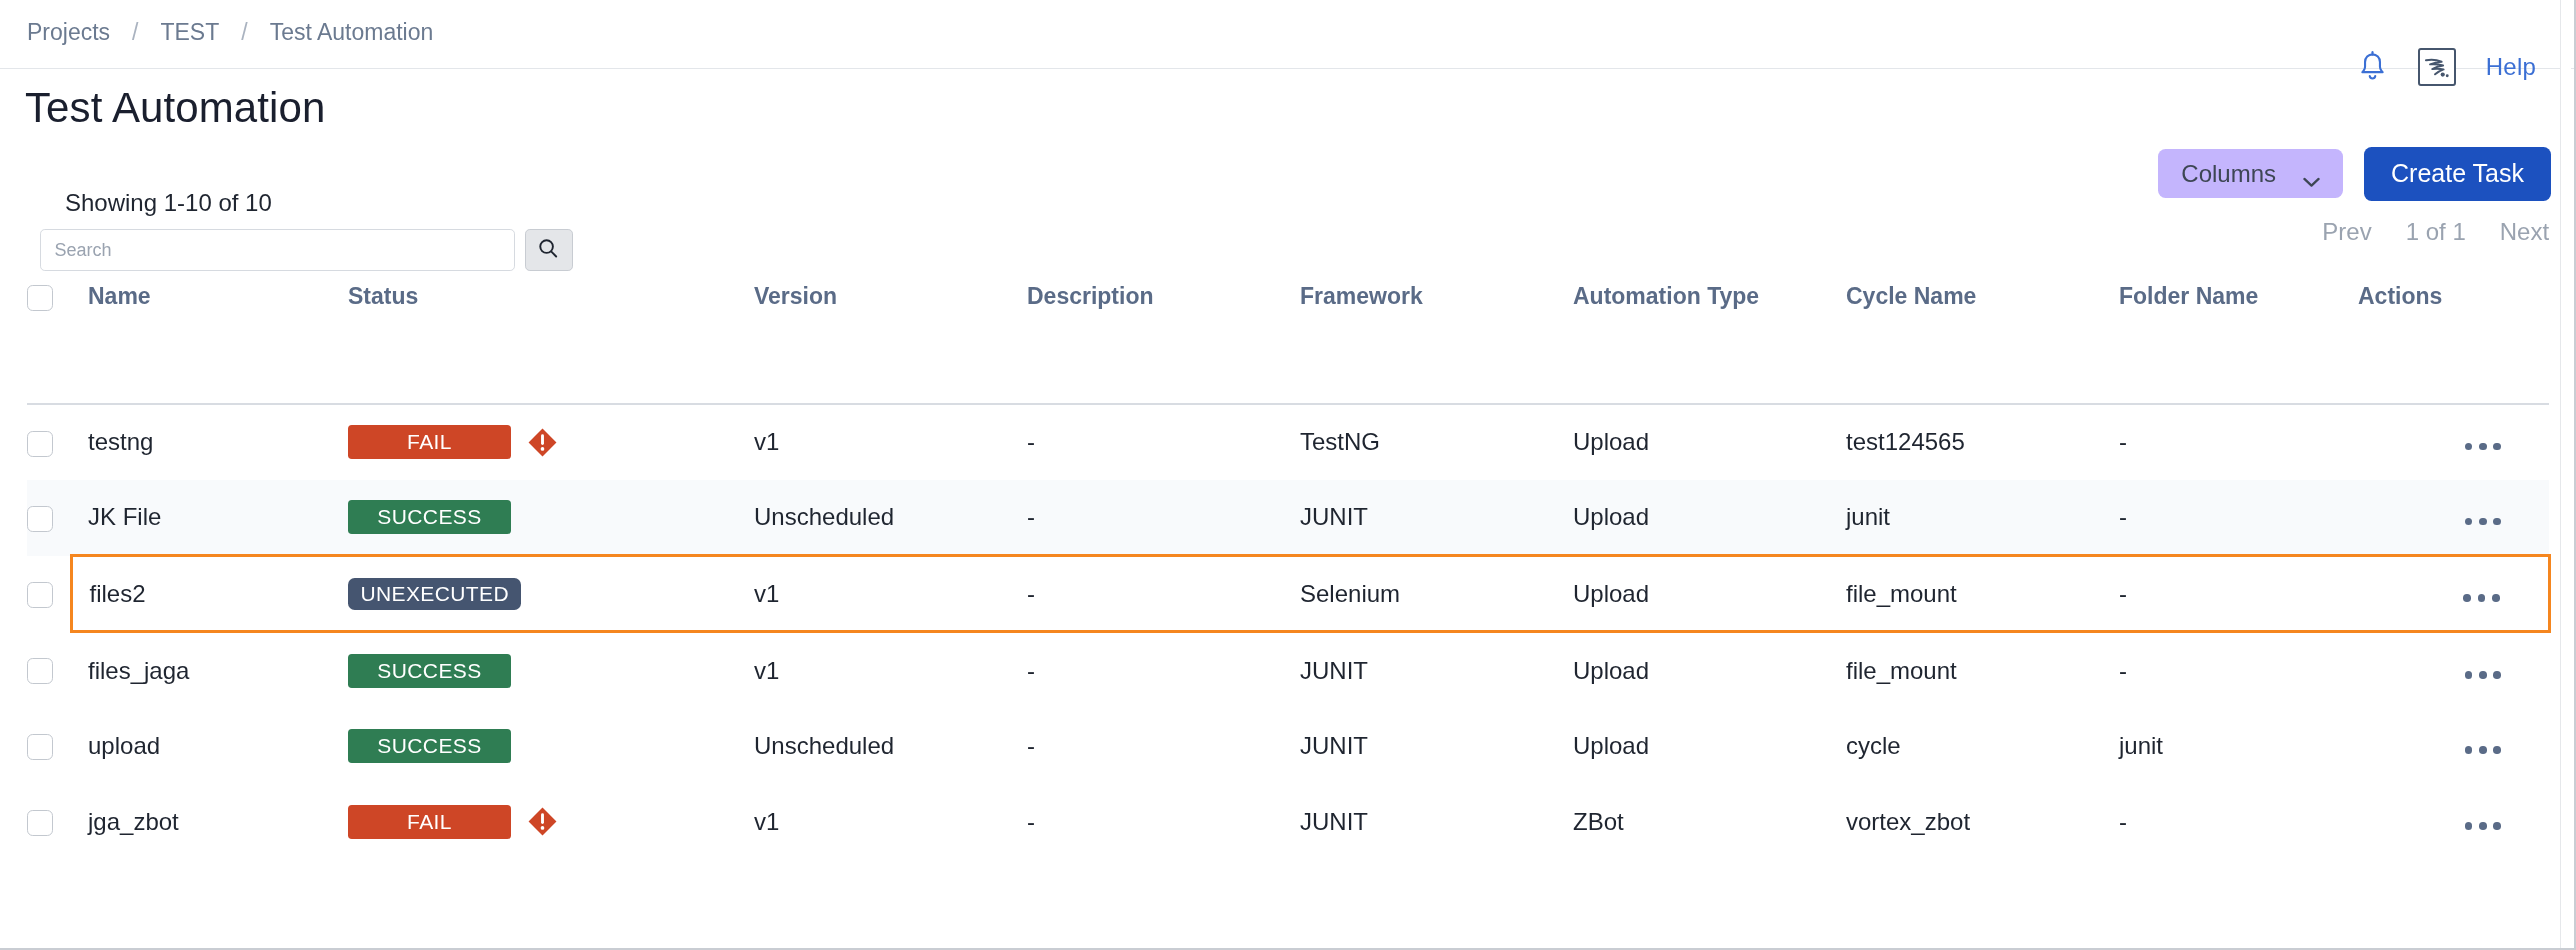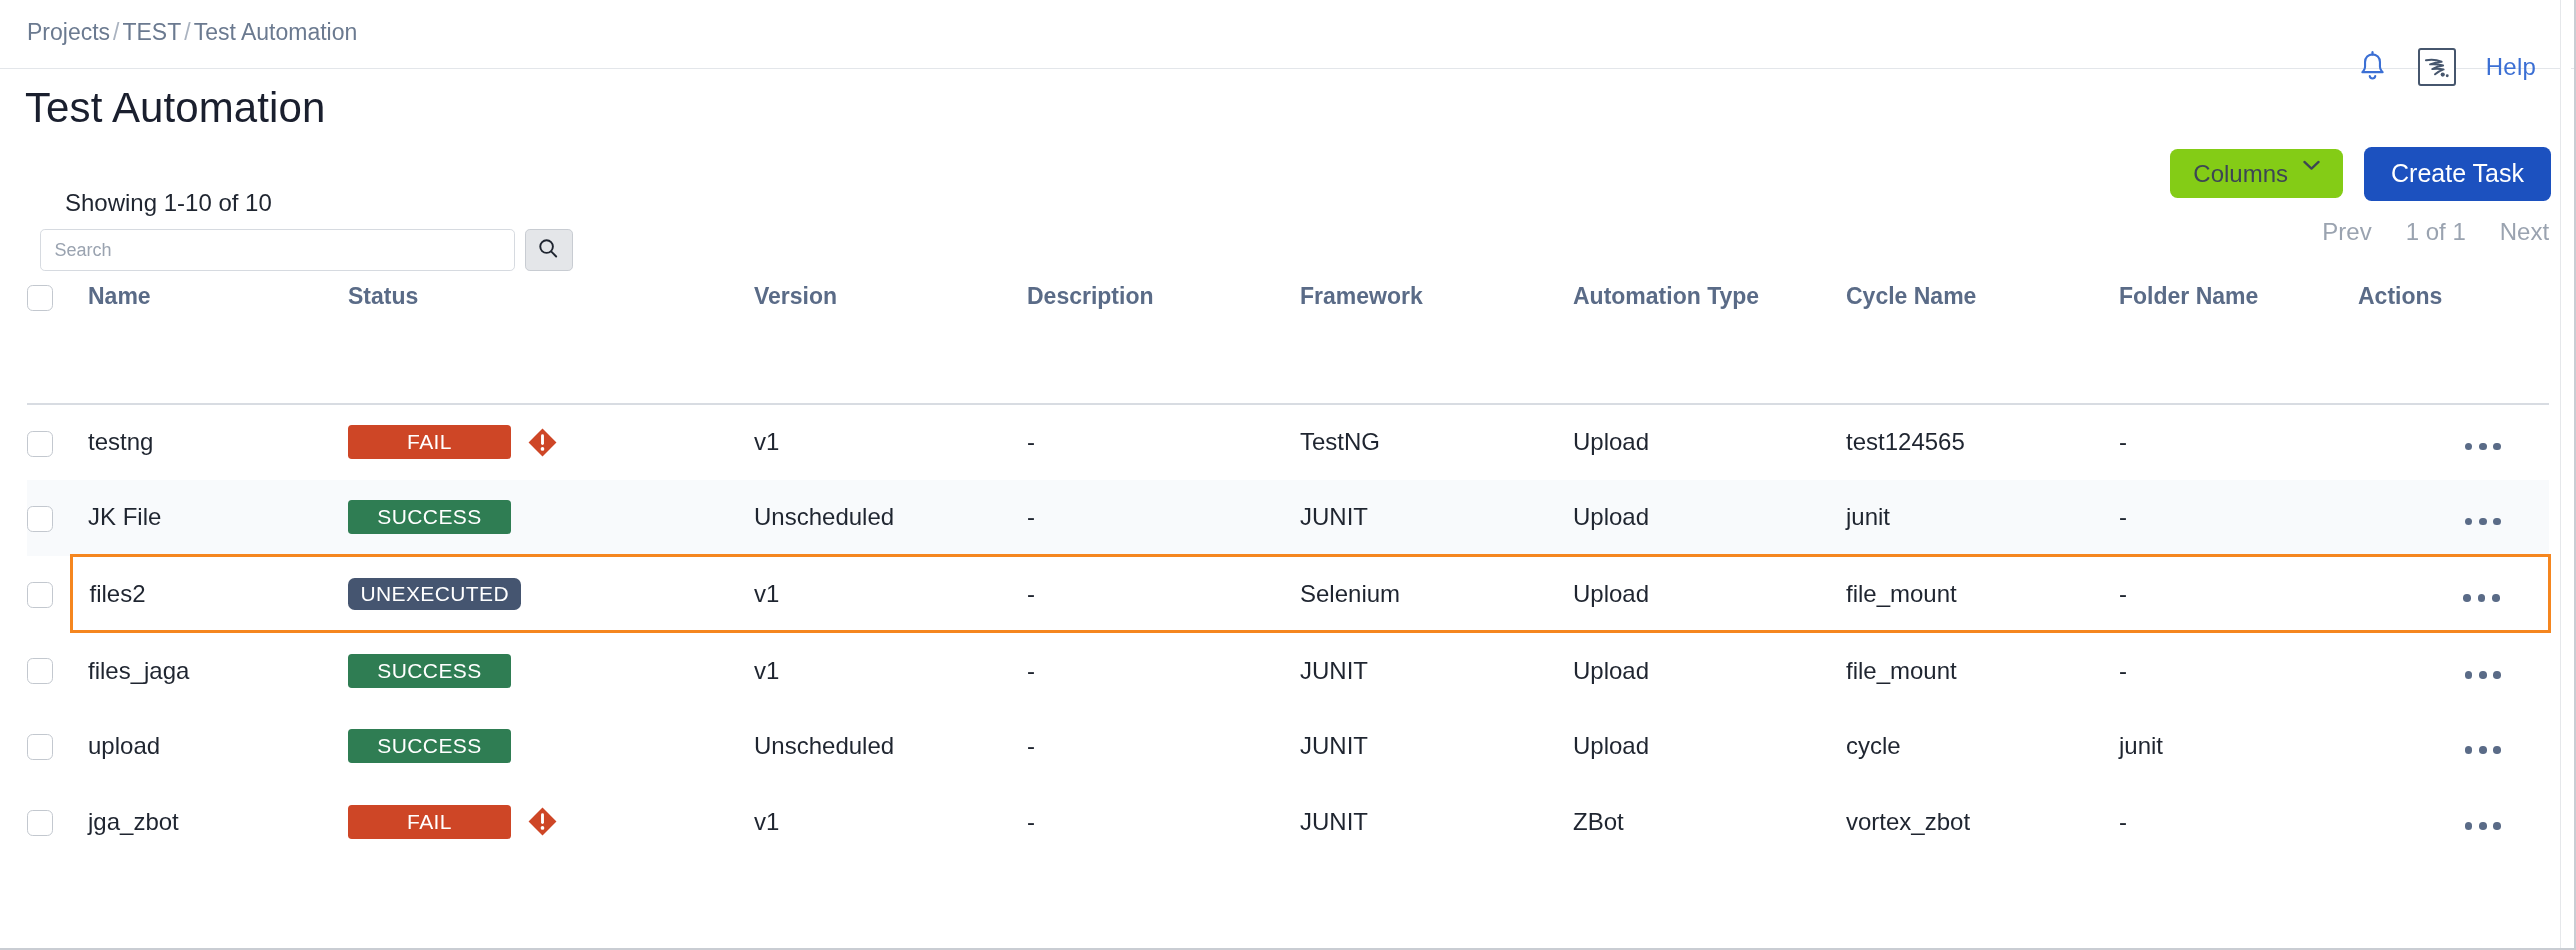--- a/index.html
+++ b/index.html
@@ -31,21 +31,21 @@
     height: 69px;
     border-bottom: 1px solid #e3e6ea;
   }
   .breadcrumb {
     position: absolute;
     left: 27px; top: 19px;
     font-size: 23px;
     color: #6b7a90;
     display: flex;
     align-items: center;
-    gap: 3px;
+    gap: 22px;
     white-space: nowrap;
   }
   .breadcrumb .crumb { color: #6b7a90; }
   .breadcrumb .crumb.link { cursor: pointer; }
   .breadcrumb .sep { color: #aab3c0; }
 
   .top-actions {
     position: absolute;
     right: 38px; top: 48px;
     display: flex;
@@ -84,30 +84,30 @@
     display: flex;
     flex-direction: column;
     align-items: flex-end;
   }
   .toolbar-btn-row {
     display: flex;
     align-items: center;
     gap: 21px;
   }
   .btn-columns {
-    background: #84cc16;
+    background: #c4b5fd;
     border: none;
     border-radius: 7.6px;
     padding: 10.5px 23px;
     font-size: 24px;
     color: #3d4654;
     font-family: inherit;
     display: flex;
-    align-items: flex-start;
-    gap: 15px;
+    align-items: flex-end;
+    gap: 27px;
     cursor: pointer;
   }
   .chev { width: 17px; height: 10.5px; display: block; }
   .btn-create {
     background: #1c51bf;
     border: none;
     border-radius: 7.6px;
     padding: 12.4px 27px;
     font-size: 25px;
     color: #ffffff;

